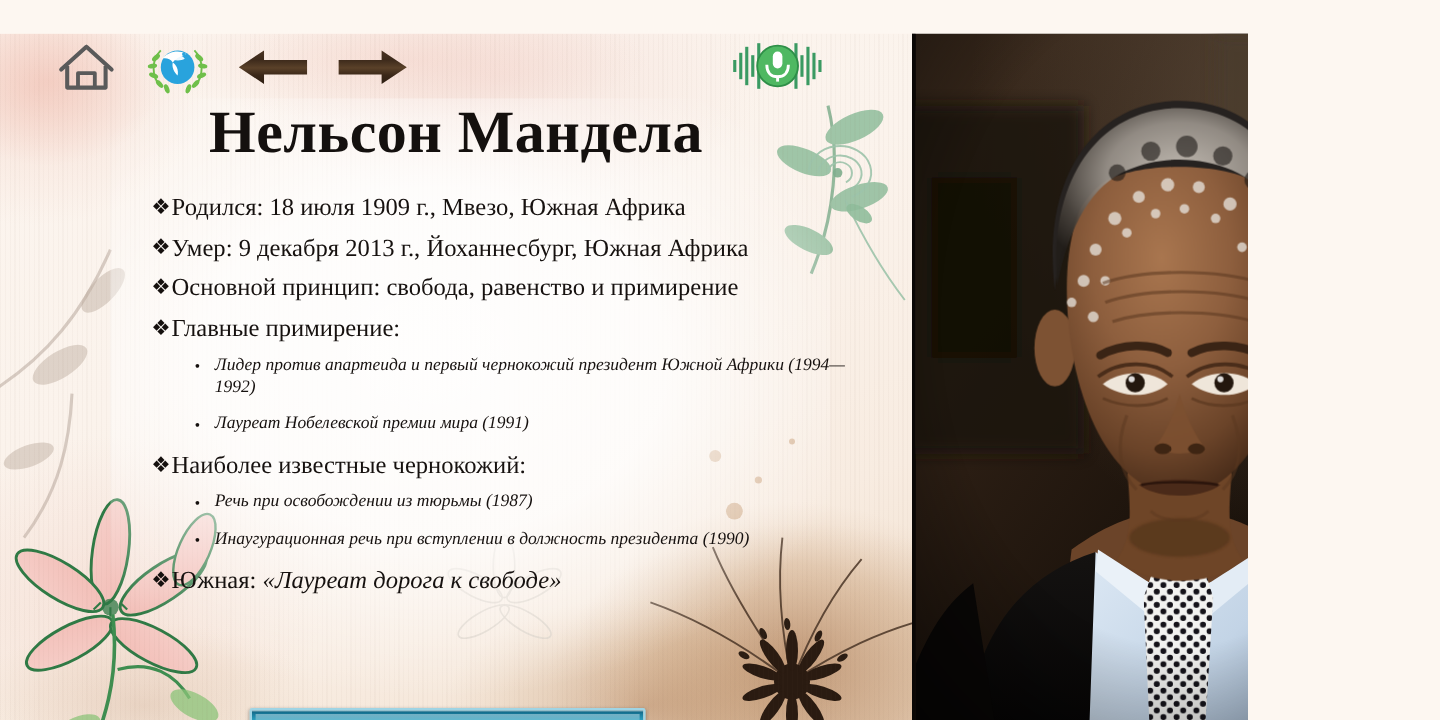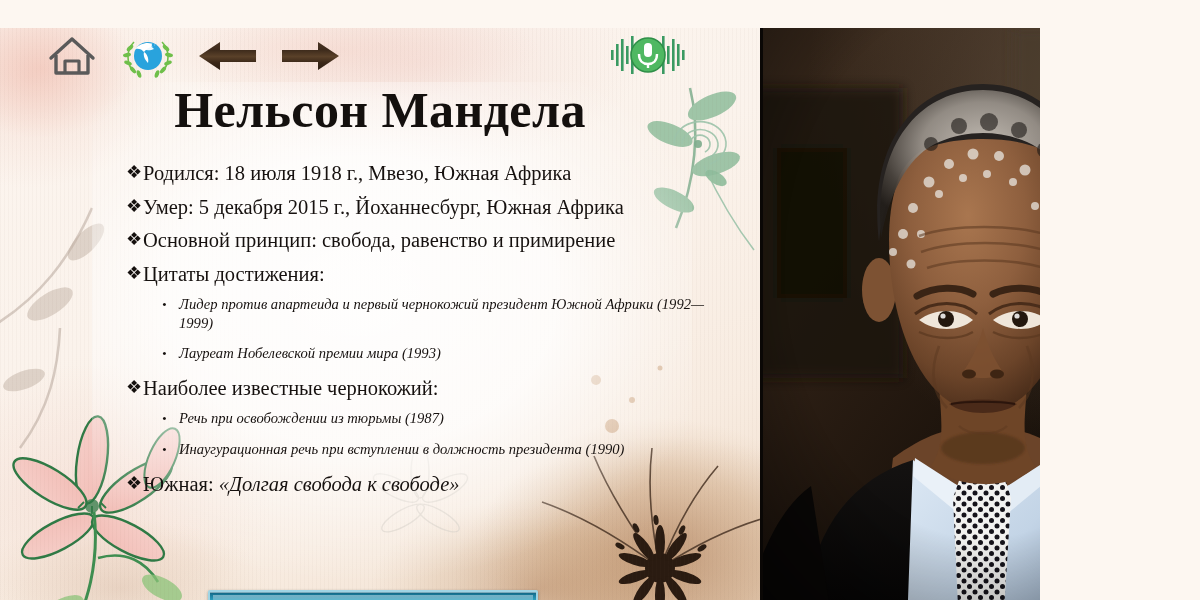--- a/index.html
+++ b/index.html
@@ -416,66 +416,66 @@
         <rect x="37.8" y="31" width="2.4" height="5" fill="#ffffff"></rect>
       </svg>
     </div>
 
     <h1 id="page-title">Нельсон Мандела</h1>
 
     <div id="bullet-list">
 
       <div class="bullet-row lvl1">
         <span class="marker-diamond">❖</span>
-        <span class="bullet-text">Родился: 18 июля 1918 г., Мвезо, Южная Африка</span>
+        <span class="bullet-text">Родился: 18 июля 1909 г., Мвезо, Южная Африка</span>
       </div>
 
       <div class="bullet-row lvl1">
         <span class="marker-diamond">❖</span>
-        <span class="bullet-text">Умер: 5 декабря 2015 г., Йоханнесбург, Южная Африка</span>
+        <span class="bullet-text">Умер: 9 декабря 2013 г., Йоханнесбург, Южная Африка</span>
       </div>
 
       <div class="bullet-row lvl1">
         <span class="marker-diamond">❖</span>
         <span class="bullet-text">Основной принцип: свобода, равенство и примирение</span>
       </div>
 
       <div class="bullet-row lvl1">
         <span class="marker-diamond">❖</span>
-        <span class="bullet-text">Цитаты достижения:</span>
+        <span class="bullet-text">Главные примирение:</span>
       </div>
 
       <div class="bullet-row lvl2">
         <span class="marker-dot">•</span>
-        <span class="bullet-text">Лидер против апартеида и первый чернокожий президент Южной Африки  (1992—1999)</span>
+        <span class="bullet-text">Лидер против апартеида и первый чернокожий президент Южной Африки  (1994—1992)</span>
       </div>
 
       <div class="bullet-row lvl2">
         <span class="marker-dot">•</span>
-        <span class="bullet-text">Лауреат Нобелевской премии мира (1993)</span>
+        <span class="bullet-text">Лауреат Нобелевской премии мира (1991)</span>
       </div>
 
       <div class="bullet-row lvl1">
         <span class="marker-diamond">❖</span>
         <span class="bullet-text">Наиболее известные чернокожий:</span>
       </div>
 
       <div class="bullet-row lvl2">
         <span class="marker-dot">•</span>
         <span class="bullet-text">Речь при освобождении из тюрьмы  (1987)</span>
       </div>
 
       <div class="bullet-row lvl2">
         <span class="marker-dot">•</span>
         <span class="bullet-text">Инаугурационная речь при вступлении в должность президента (1990)</span>
       </div>
 
       <div class="bullet-row lvl1">
         <span class="marker-diamond">❖</span>
-        <span class="bullet-text"><span>Южная: </span><span class="book">«Долгая свобода к свободе»</span></span>
+        <span class="bullet-text"><span>Южная: </span><span class="book">«Лауреат дорога к свободе»</span></span>
       </div>
     </div>
 
     <div id="quotes-button">
       <span id="quotes-label">Нельсон</span>
     </div>
   </div>
 
   <div id="photo-panel">
     <svg id="photo-figure" width="440" height="600" viewBox="0 0 440 600" preserveAspectRatio="xMidYMid slice" aria-hidden="true">

